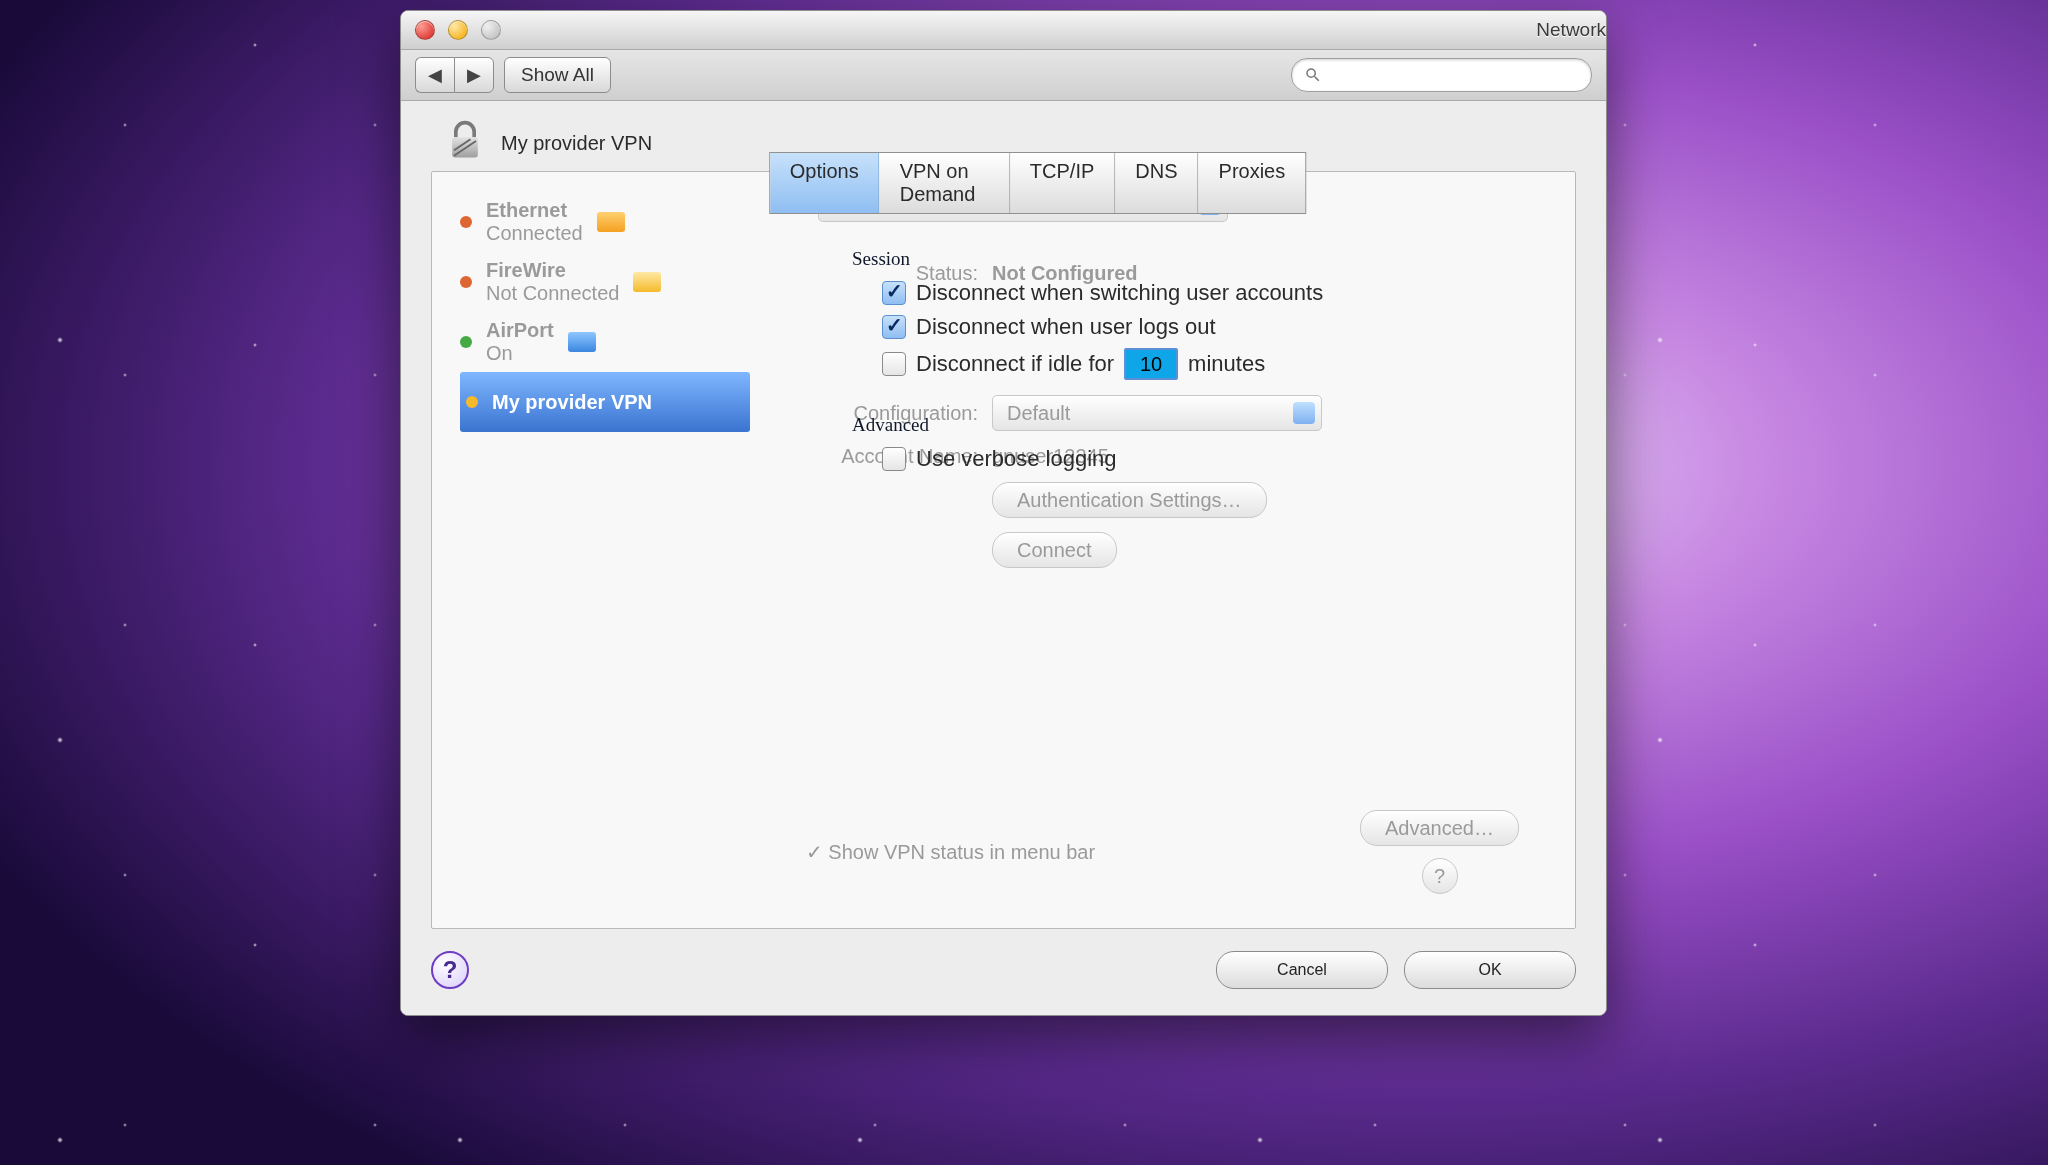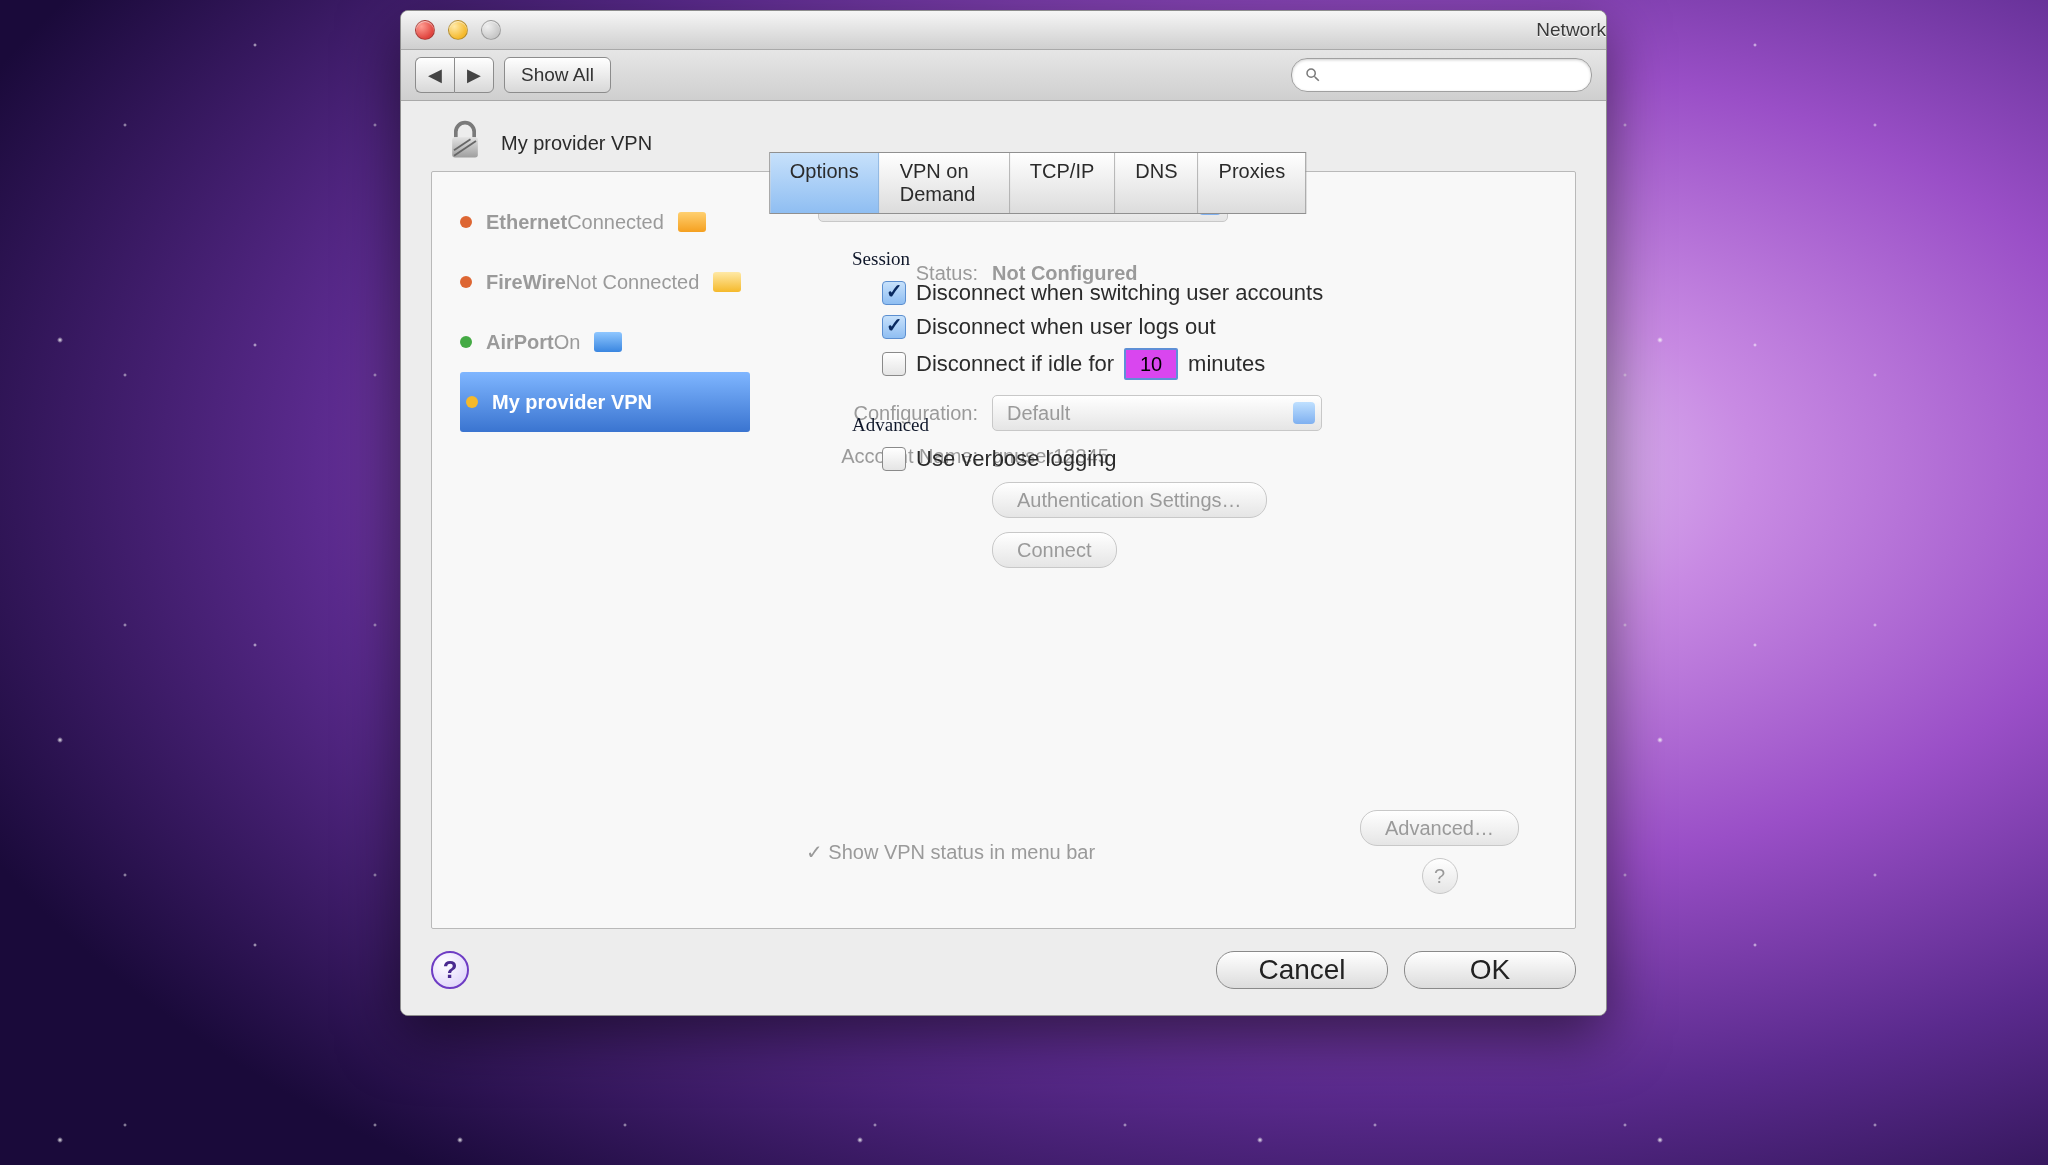--- a/index.html
+++ b/index.html
@@ -161,21 +161,21 @@
   }
   .ghost .sidebar-item {
     display:flex; align-items:center; gap:14px;
     height:60px;
   }
   .ghost .status-dot { width:12px;height:12px;border-radius:50%;background:#d63; }
   .ghost .sidebar-item.green .status-dot{ background:#4a4; }
   .ghost .sidebar-item .ic { width:28px;height:20px;border-radius:3px;background:linear-gradient(#ffd070,#f5a020); }
   .ghost .sidebar-item.fw .ic{ background:linear-gradient(#ffe9a6,#f5b92b);}
   .ghost .sidebar-item.ap .ic{ background:linear-gradient(#8fc7ff,#3a86e0);}
-  .ghost .sidebar-item .txts{display:flex;}
+  .ghost .sidebar-item .txts{display:flex;flex-direction:column;}
   .ghost .sidebar-item .t1{font-weight:bold;}
   .ghost .sidebar-item.sel{
     background: linear-gradient(#7fb6ff,#3a74d0);
     color:#fff; border-radius:3px; padding-left:6px;
   }
   .ghost .fake-popup{
     height:34px; border:1px solid #c8c8c8; border-radius:5px;
     background:linear-gradient(#fff,#e5e5e5);
     display:flex;align-items:center; padding:0 14px; color:#9a9a9a;
     position:relative;
@@ -265,21 +265,21 @@
     color: #0a2a60;
     font-weight: bold;
   }
   .idle-input {
     width: 50px;
     height: 28px;
     border: 2px solid #5e8fd6;
     border-radius: 2px;
     text-align: center;
     font-size: 20px;
-    background: #d946ef;
+    background: #0ea5e9;
     outline: none;
     padding: 0;
   }
 
   
   .footer {
     display: flex;
     align-items: center;
     margin-top: 22px;
   }
@@ -293,21 +293,21 @@
     font-size: 24px;
     font-weight: bold;
   }
   .footer-spacer { flex: 1; }
   .pill {
     height: 36px;
     padding: 0 30px;
     border: 1px solid #8a8a8a;
     border-radius: 18px;
     background: linear-gradient(#ffffff,#dcdcdc);
-    font-size: 28px;
+    font-size: 16px;
     color: #222;
     display:flex;align-items:center;justify-content:center;
     margin-left: 16px;
     box-shadow: inset 0 1px 0 #fff;
     min-width: 110px;
   }
 </style>
 </head>
 <body>
 

